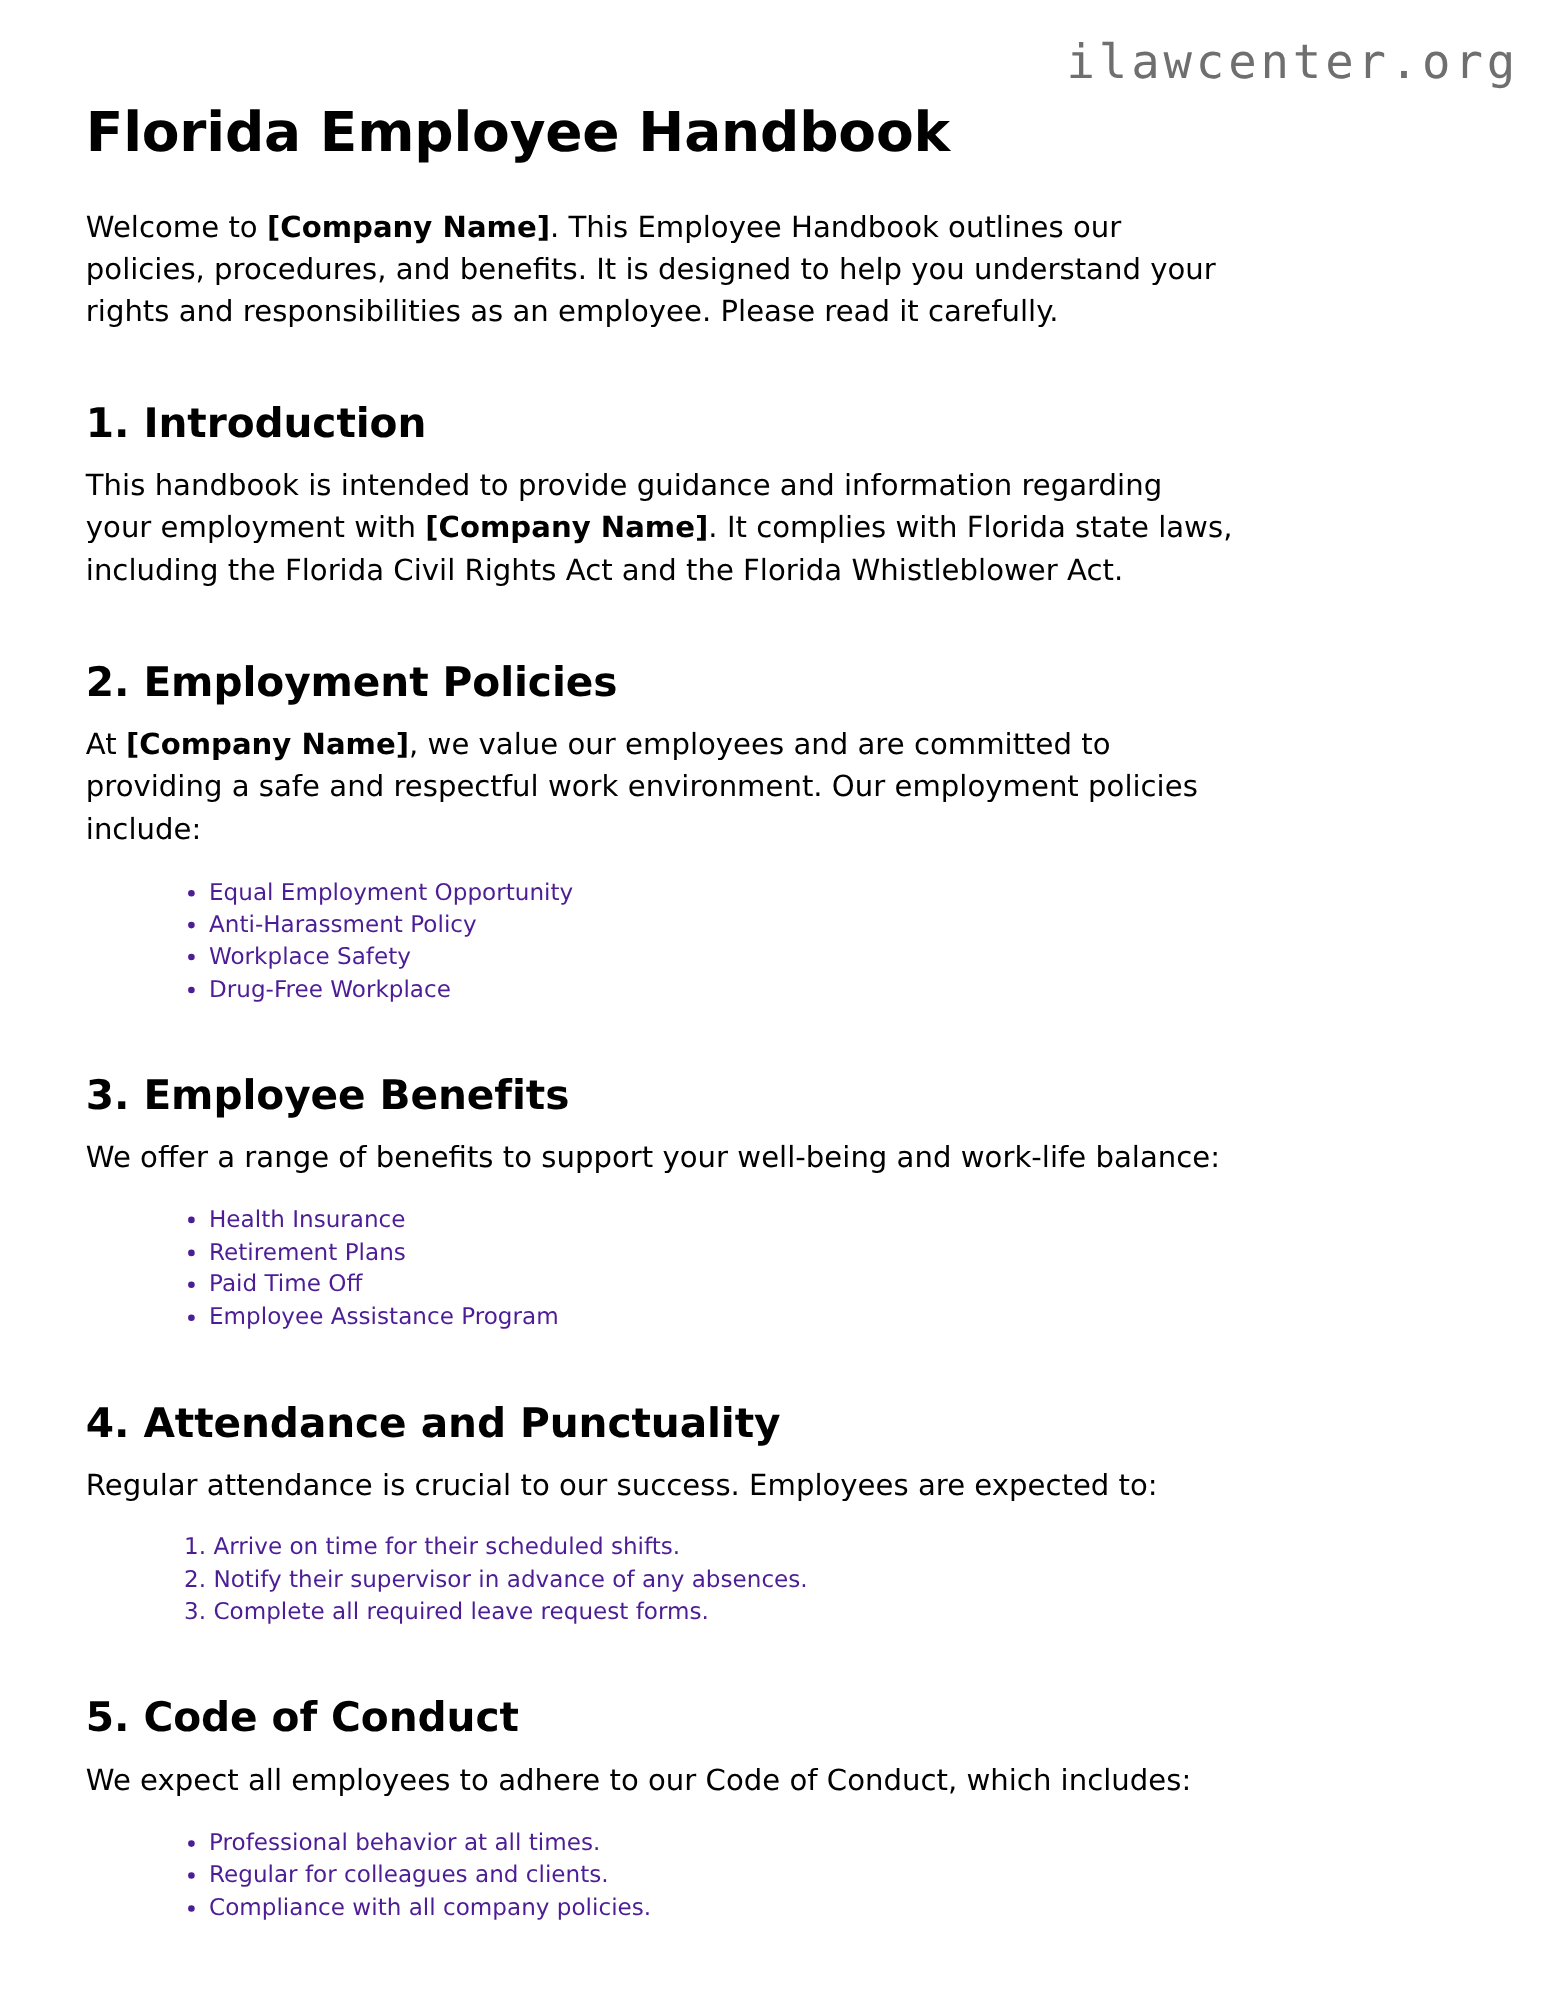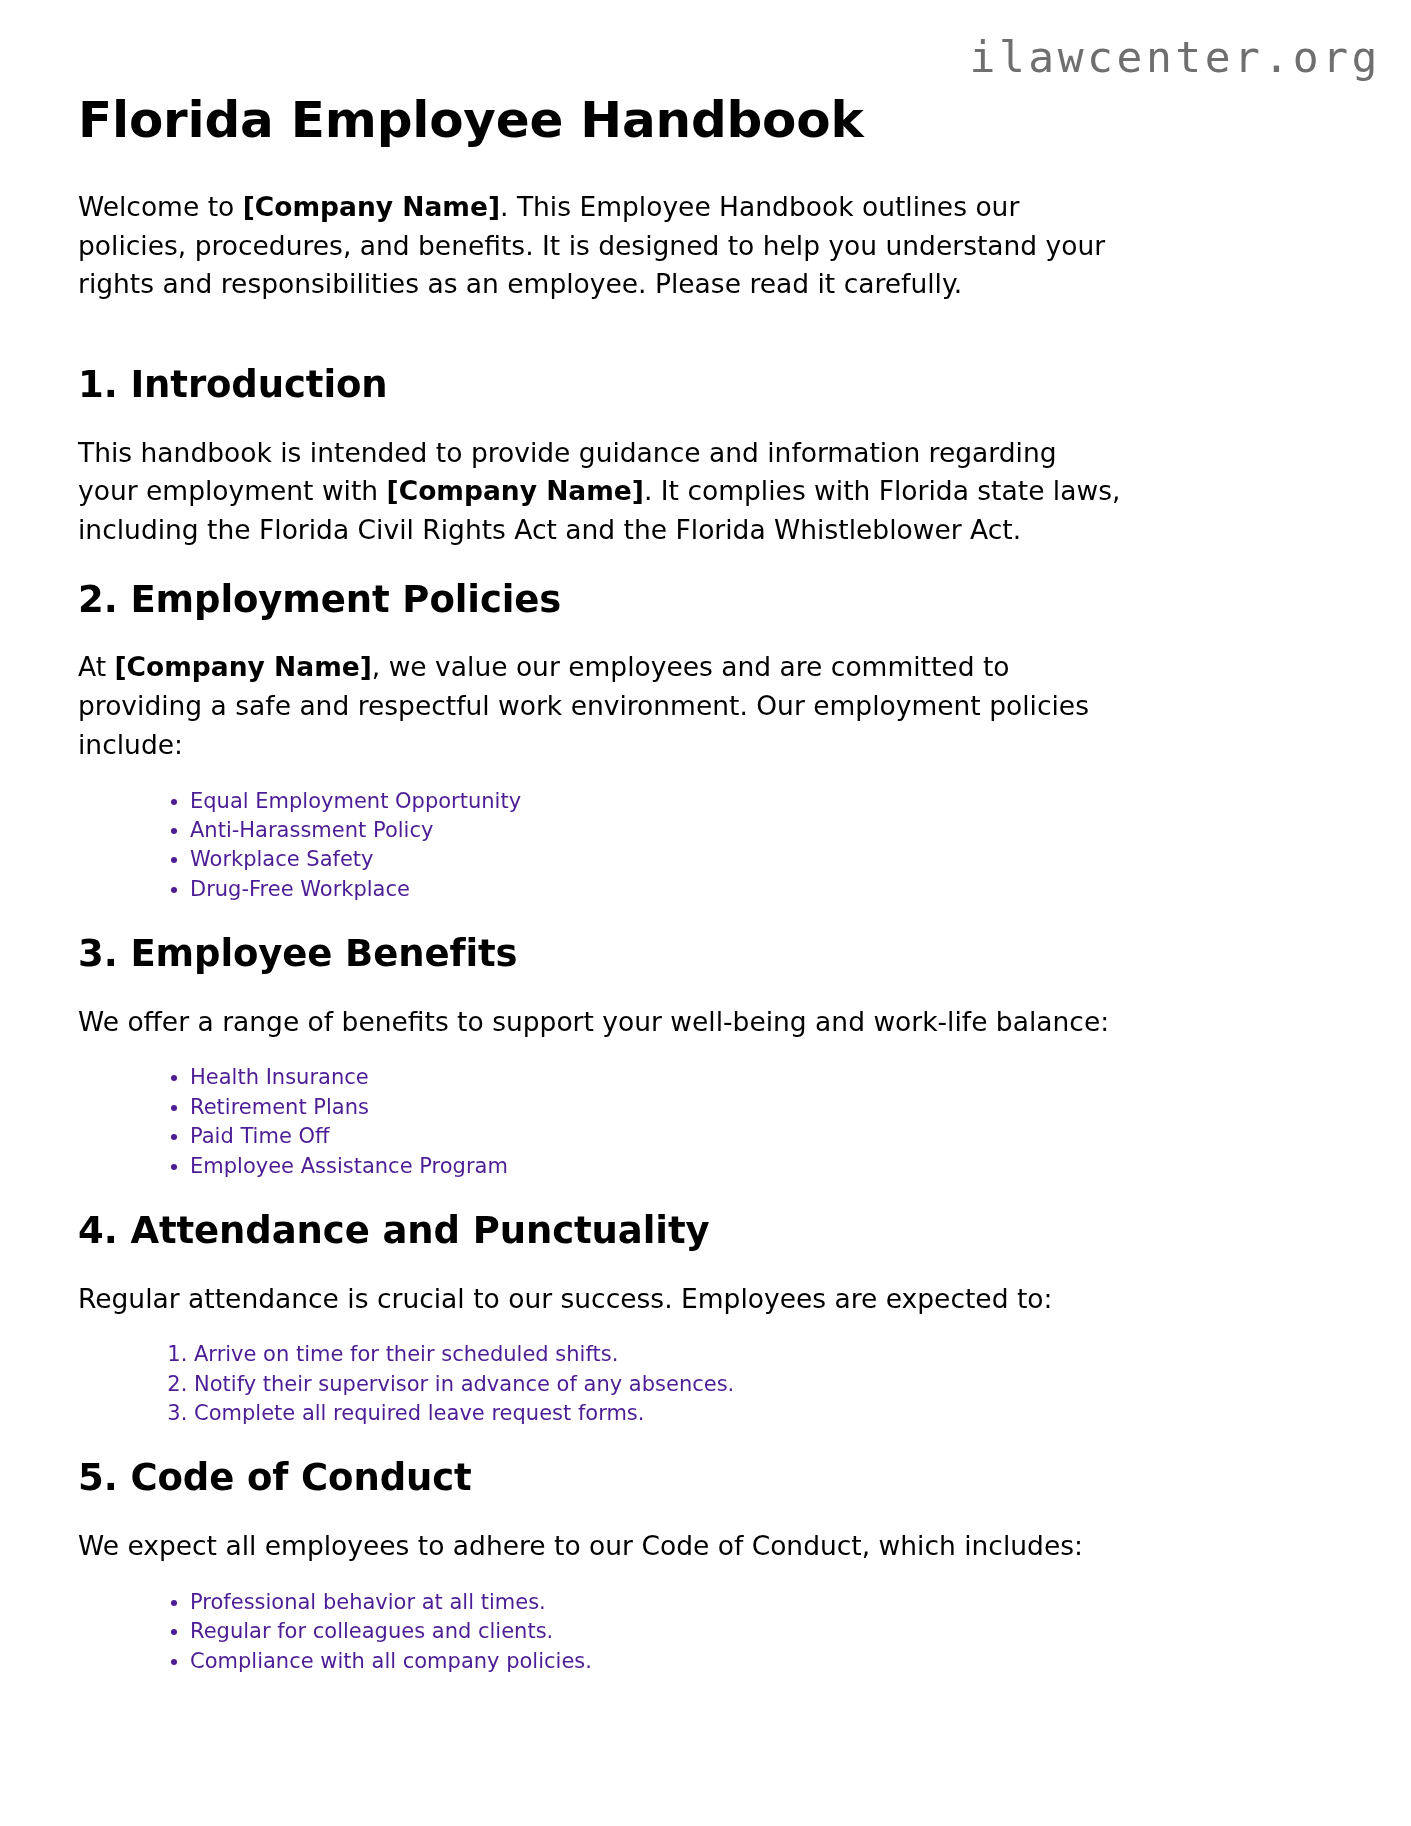--- a/index.html
+++ b/index.html
@@ -55,34 +55,34 @@
   .para {
     margin: 0;
     font-size: 26.5px;
     line-height: 1.46;
     color: #000;
     max-width: 1045px;
   }
   .para b { font-weight: bold; }
 
   .para-intro { margin-top: 40px; }
-  .para-body  { margin-top: 27px; }
+  .para-body  { margin-top: 16px; }
 
   
   .sec-heading {
     margin: 0;
     font-family: "DejaVu Sans", sans-serif;
     font-weight: bold;
     font-size: 37px;
     line-height: 1.18;
     letter-spacing: -0.1px;
     color: #000;
   }
   .h-gap-1 { margin-top: 59px; }
-  .h-gap-2 { margin-top: 28px; }
+  .h-gap-2 { margin-top: 60px; }
 
   
   ul.bullets, ol.numbers {
     margin: 22px 0 0 0;
     padding-left: 112px;
     font-size: 21px;
     line-height: 1.40;
     color: #4c1d95;
   }
   ul.bullets { list-style-type: disc; }

